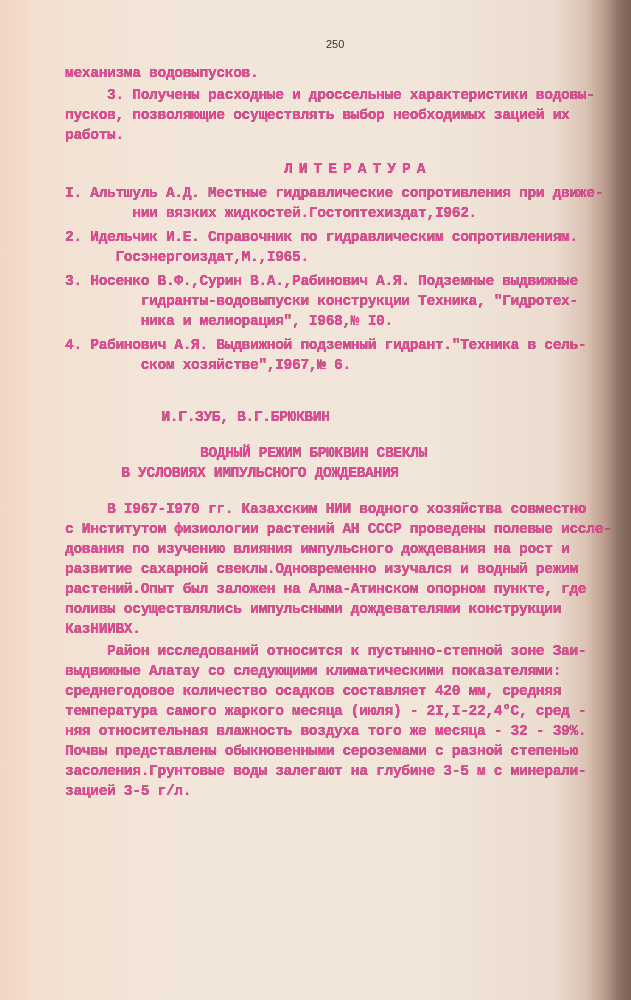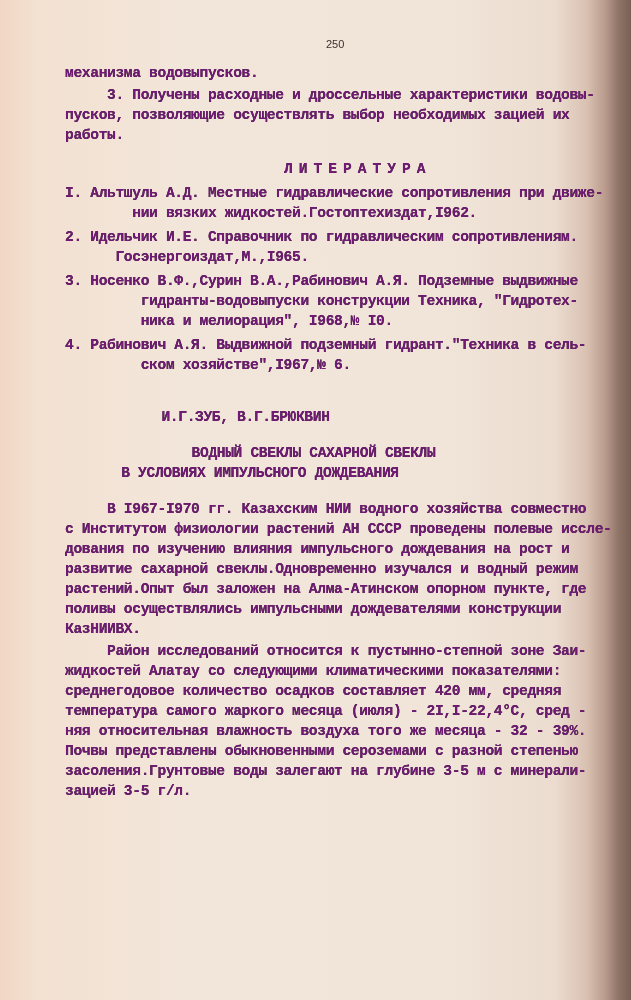--- a/index.html
+++ b/index.html
@@ -5,21 +5,21 @@
   html, body { margin: 0; padding: 0; }
   body {
     width: 631px; height: 1000px; overflow: hidden; position: relative;
     background: linear-gradient(to right, #f1d6c4 0%, #f3e1d2 6%, #f2e6da 30%, #f1e5d9 70%, #ebdccf 88%, #d9c1b2 93%, #b89a8c 96%, #8f7468 98%, #7a6055 100%);
     font-family: "Liberation Mono", "DejaVu Sans Mono", monospace;
     color: #2b2221;
   }
   .page { position: absolute; left: 0; top: 0; width: 631px; height: 1000px; }
   .line {
     position: absolute; white-space: pre; font-size: 14.6px; line-height: 18px;
-    font-weight: bold; letter-spacing: -0.35px; color: #701a75;
+    font-weight: bold; letter-spacing: -0.35px; color: #ec4899;
     text-shadow: 0 0 0.4px #2e2523;
   }
   .pagenum { position: absolute; top: 38px; left: 326px; font-size: 11px; font-family: "Liberation Sans", sans-serif; color: #3a2f2c; }
   .heading { letter-spacing: 6px; margin-left: 44px; }
   .center { text-align: center; }
 </style>
 </head>
 <body>
 
 <div class="page">
@@ -49,33 +49,33 @@
       <div class="line" style="top:312px;left:65px">         ника и мелиорация", I968,№ I0.</div>
     </div>
     <div>
       <div class="line" style="top:336px;left:65px">4. Рабинович А.Я. Выдвижной подземный гидрант."Техника в сель-</div>
       <div class="line" style="top:356px;left:65px">         ском хозяйстве",I967,№ 6.</div>
     </div>
   </div>
 
   <div>
     <div class="line center" style="top:408px;left:0;width:509px;padding-right:18px;box-sizing:border-box">И.Г.ЗУБ, В.Г.БРЮКВИН</div>
-    <div class="line center" style="top:444px;left:0;width:631px;padding-right:4px;box-sizing:border-box">ВОДНЫЙ СВЕКЛЫ САХАРНОЙ СВЕКЛЫ</div>
+    <div class="line center" style="top:444px;left:0;width:631px;padding-right:4px;box-sizing:border-box">ВОДНЫЙ РЕЖИМ БРЮКВИН СВЕКЛЫ</div>
     <div class="line center" style="top:464px;left:0;width:524px;padding-right:4px;box-sizing:border-box">В УСЛОВИЯХ ИМПУЛЬСНОГО ДОЖДЕВАНИЯ</div>
 
     <div>
       <div class="line" style="top:500px;left:65px">     В I967-I970 гг. Казахским НИИ водного хозяйства совместно</div>
       <div class="line" style="top:520px;left:65px">с Институтом физиологии растений АН СССР проведены полевые иссле-</div>
       <div class="line" style="top:540px;left:65px">дования по изучению влияния импульсного дождевания на рост и</div>
       <div class="line" style="top:560px;left:65px">развитие сахарной свеклы.Одновременно изучался и водный режим</div>
       <div class="line" style="top:580px;left:65px">растений.Опыт был заложен на Алма-Атинском опорном пункте, где</div>
       <div class="line" style="top:600px;left:65px">поливы осуществлялись импульсными дождевателями конструкции</div>
       <div class="line" style="top:620px;left:65px">КазНИИВХ.</div>
       <div class="line" style="top:642px;left:65px">     Район исследований относится к пустынно-степной зоне Заи-</div>
-      <div class="line" style="top:662px;left:65px">жидкостей Алатау со следующими климатическими показателями:</div>
+      <div class="line" style="top:662px;left:65px">выдвижные Алатау со следующими климатическими показателями:</div>
       <div class="line" style="top:682px;left:65px">среднегодовое количество осадков составляет 420 мм, средняя</div>
       <div class="line" style="top:702px;left:65px">температура самого жаркого месяца (июля) - 2I,I-22,4°C, сред -</div>
       <div class="line" style="top:722px;left:65px">няя относительная влажность воздуха того же месяца - 32 - 39%.</div>
       <div class="line" style="top:742px;left:65px">Почвы представлены обыкновенными сероземами с разной степенью</div>
       <div class="line" style="top:762px;left:65px">засоления.Грунтовые воды залегают на глубине 3-5 м с минерали-</div>
       <div class="line" style="top:782px;left:65px">зацией 3-5 г/л.</div>
     </div>
   </div>
 </div>
 

